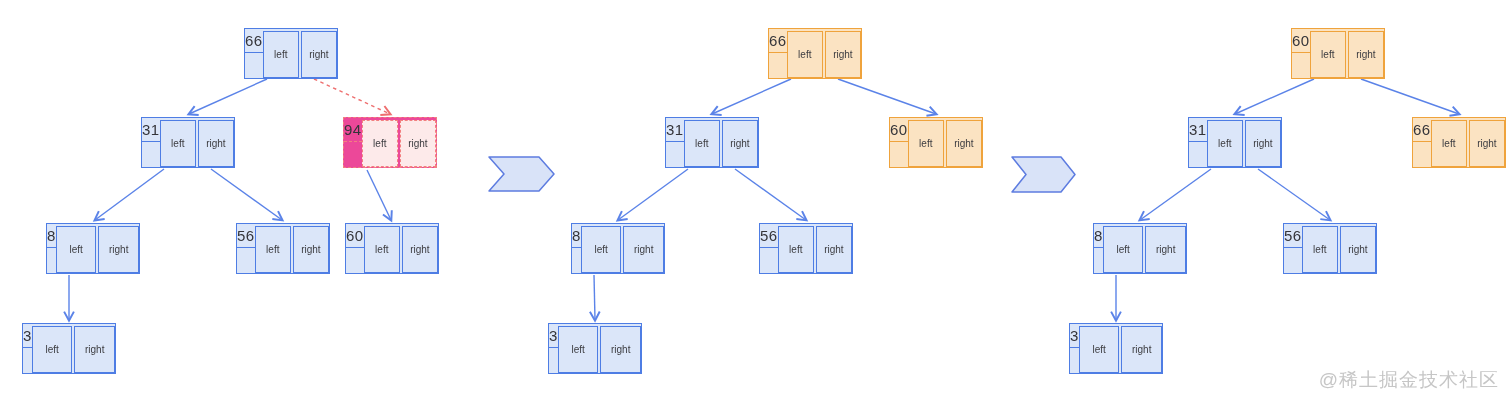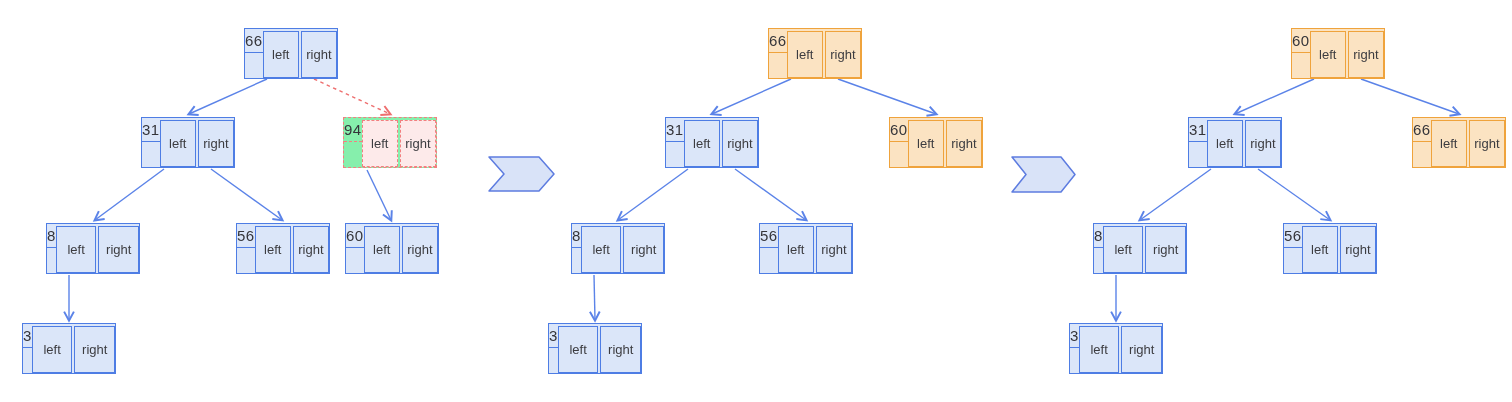--- a/index.html
+++ b/index.html
@@ -41,33 +41,33 @@
     display: flex;
     gap: 2px;
     padding-top: 2px;
   }
   .node .cell {
     flex: 1;
     box-sizing: border-box;
     display: flex;
     align-items: center;
     justify-content: center;
-    font-size: 13px;
+    font-size: 10px;
     color: #3c3c40;
   }
   
   .node.blue { background: #dbe6f9; border: 1.5px solid #4e7de4; }
   .node.blue .val { border-bottom: 1.3px solid #4e7de4; }
   .node.blue .cell { border: 1.3px solid #4e7de4; background: #dbe6f9; }
   
   .node.orange { background: #fbe3c2; border: 1.5px solid #efa33c; }
   .node.orange .val { border-bottom: 1.3px solid #efa33c; }
   .node.orange .cell { border: 1.3px solid #efa33c; background: #fbe3c2; }
   
-  .node.red { background: #86efac; border: 1.5px dashed #f28080; }
+  .node.red { background: #ec4899; border: 1.5px dashed #f28080; }
   .node.red .val { border-bottom: 1.3px dashed #f28080; }
   .node.red .cell { border: 1.3px dashed #f28080; background: #fdeaea; }
 
   .watermark {
     position: absolute;
     right: 13px;
     bottom: 9px;
     font-size: 19px;
     color: #c6c6c6;
     letter-spacing: 1px;
@@ -240,13 +240,14 @@
       </div>
       <div class="node blue" style="left: 1069px; top: 323px; width: 94px; height: 51px;">
         <div class="val">3</div>
         <div class="cells">
           <div class="cell">left</div>
           <div class="cell">right</div>
         </div>
       </div>
     </div>
 
+  <div class="watermark">@稀土掘金技术社区</div>
 </div>
 
 </body></html>

